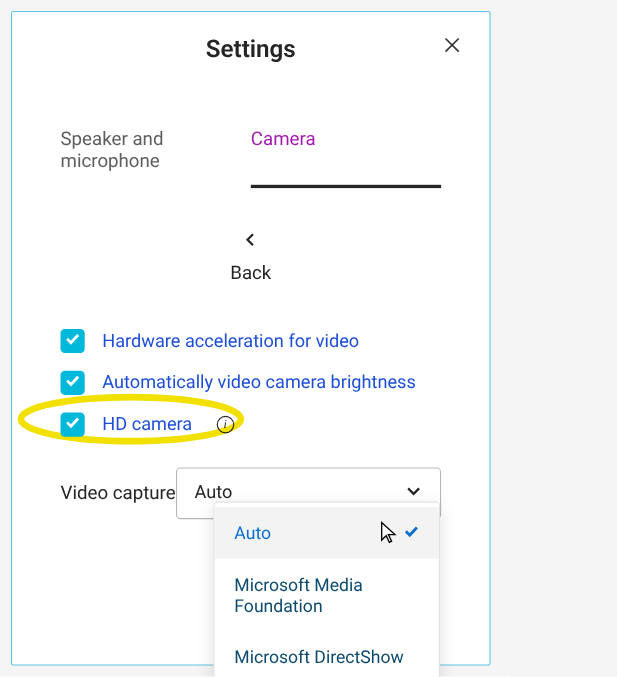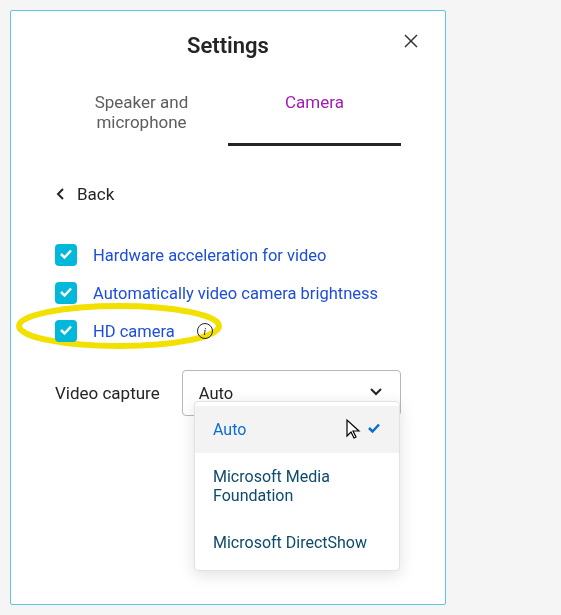--- a/index.html
+++ b/index.html
@@ -46,38 +46,39 @@
       font-weight: 600;
       color: #252525;
       padding: 22px 0 26px 0;
     }
     .tabs {
       display: flex;
       padding: 0 44px;
     }
     .tab {
       flex: 1;
-      text-align: center;
       padding: 8px 0 14px 0;
       font-size: 17px;
       cursor: pointer;
       color: #5d5d5d;
+      margin-top: 25px;
     }
     .tab.active {
       color: #a21caf;
       border-bottom: 3px solid #252525;
     }
     .back {
       display: flex;
       align-items: center;
       gap: 10px;
       padding: 38px 44px 22px 44px;
       font-size: 17px;
       color: #252525;
       cursor: pointer;
+      flex-direction: column;
     }
     .back svg {
       width: 12px;
       height: 12px;
       stroke: #252525;
       stroke-width: 2;
       fill: none;
     }
     .options {
       padding: 10px 36px 0 36px;
@@ -136,21 +137,20 @@
       z-index: 1;
       pointer-events: none;
     }
     .highlight-ellipse svg {
       width: 220px;
       height: 52px;
     }
     .select-row {
       display: flex;
       align-items: center;
-      gap: 22px;
       padding: 20px 8px 0 8px;
       font-size: 17px;
     }
     .select-label {
       color: #252525;
     }
     .select-box {
       flex: 1;
       border: 1px solid #b8b8b8;
       border-radius: 4px;

